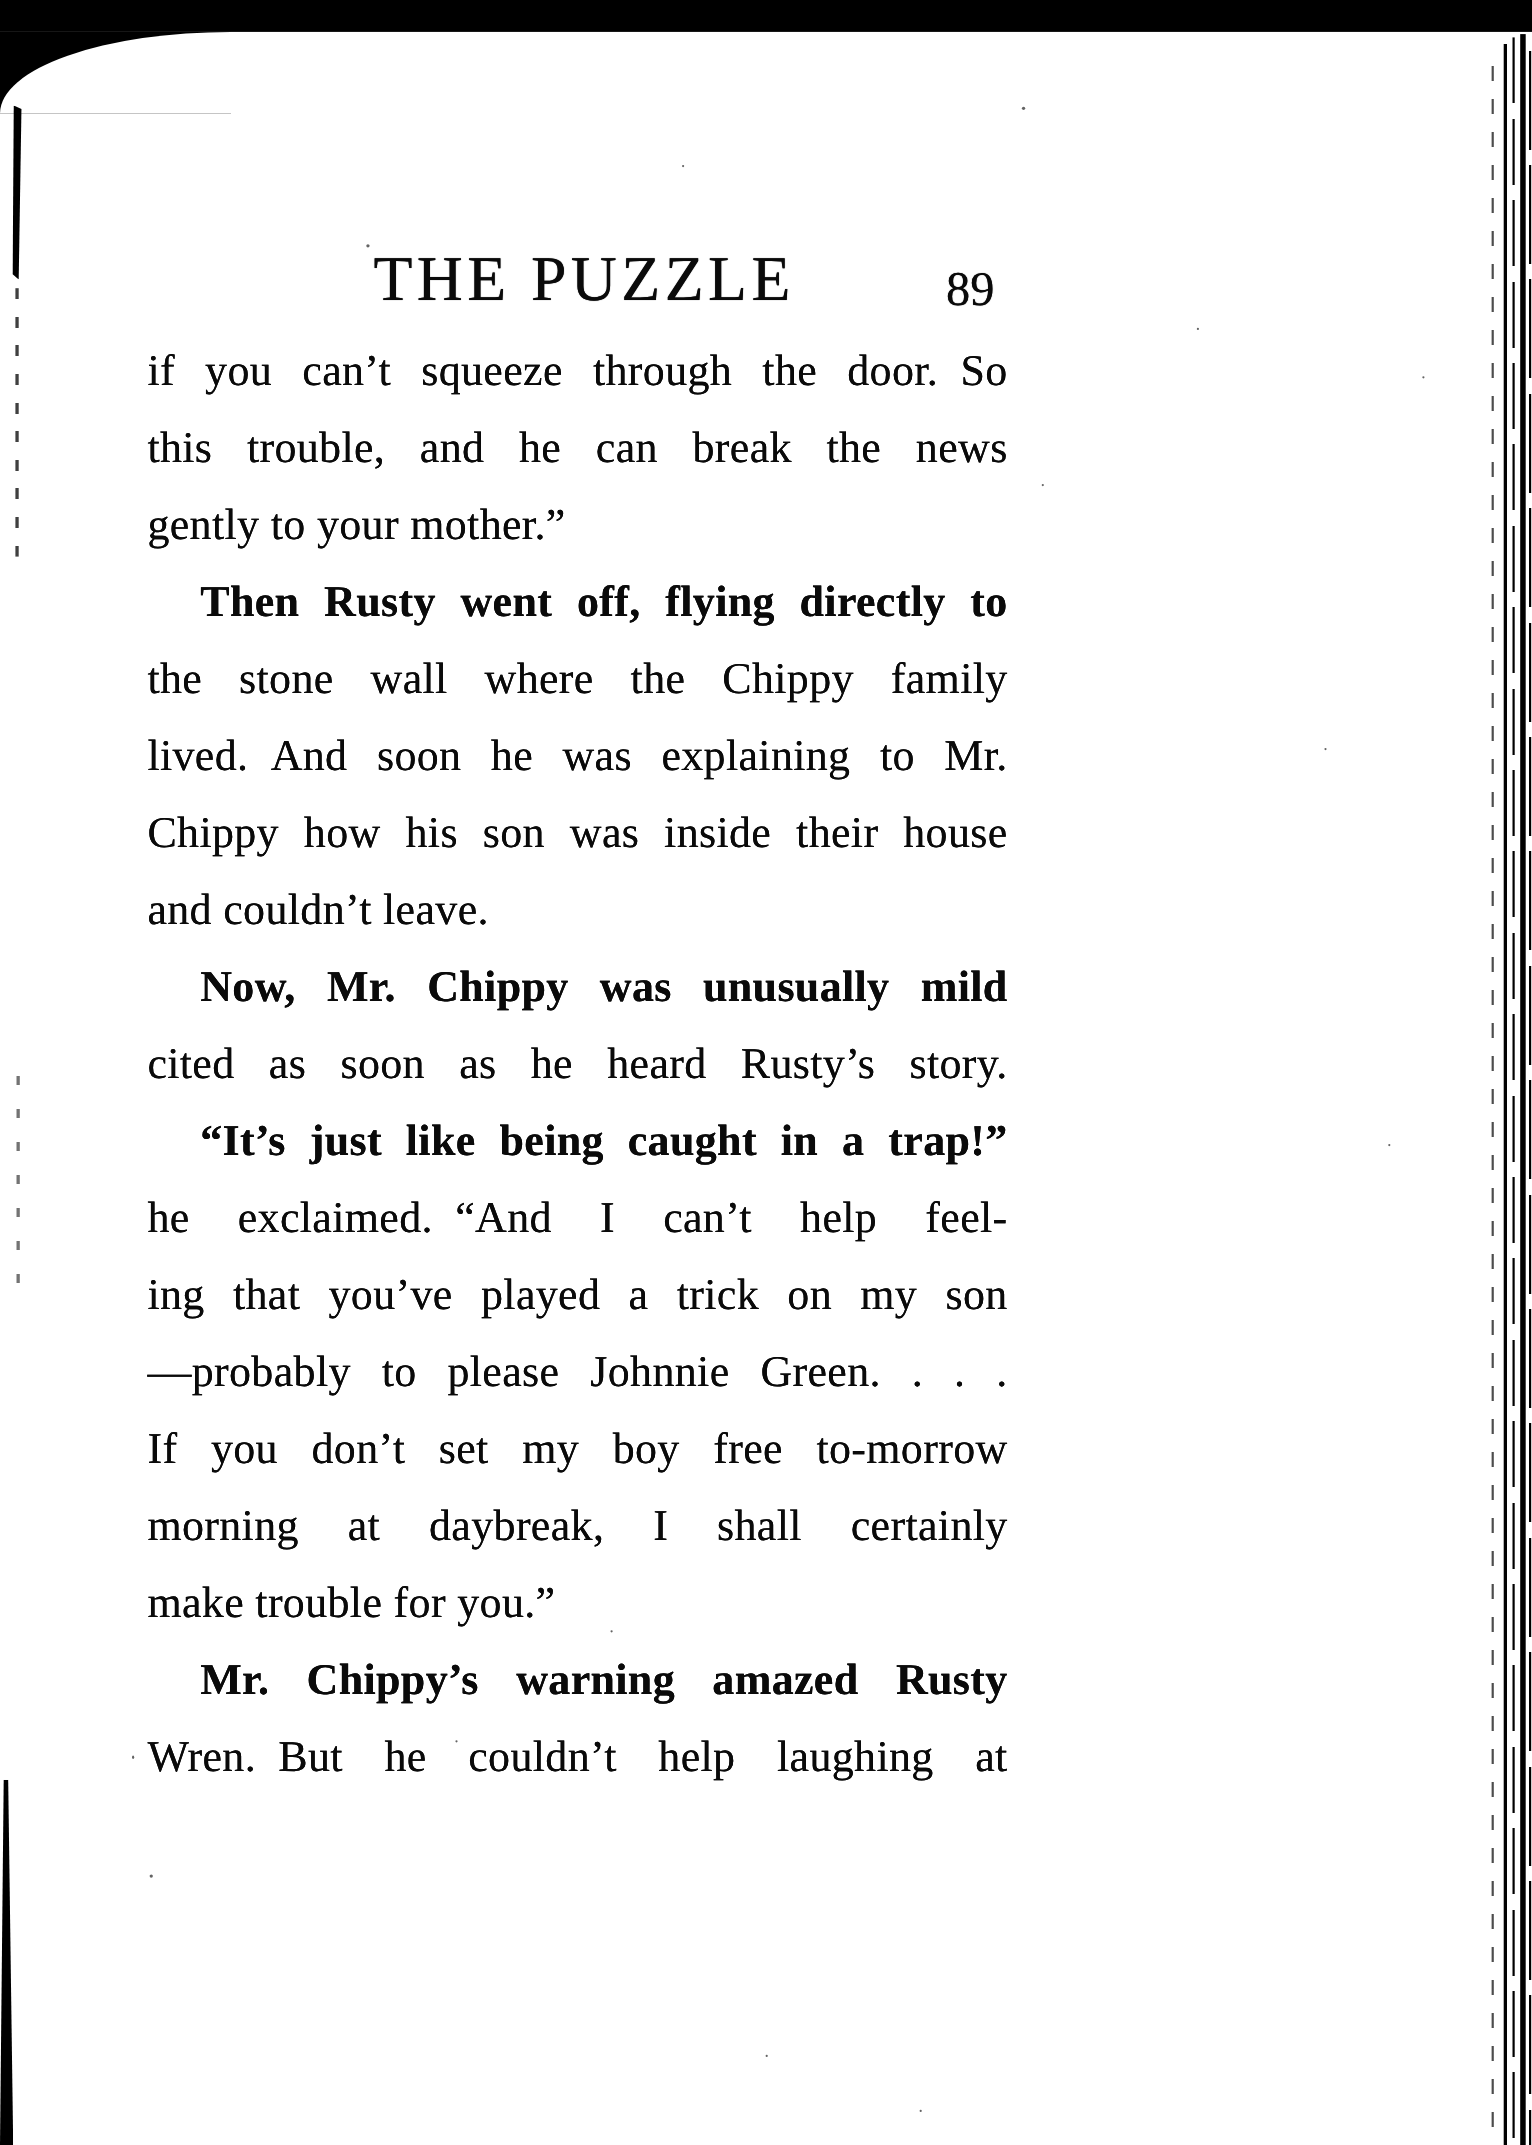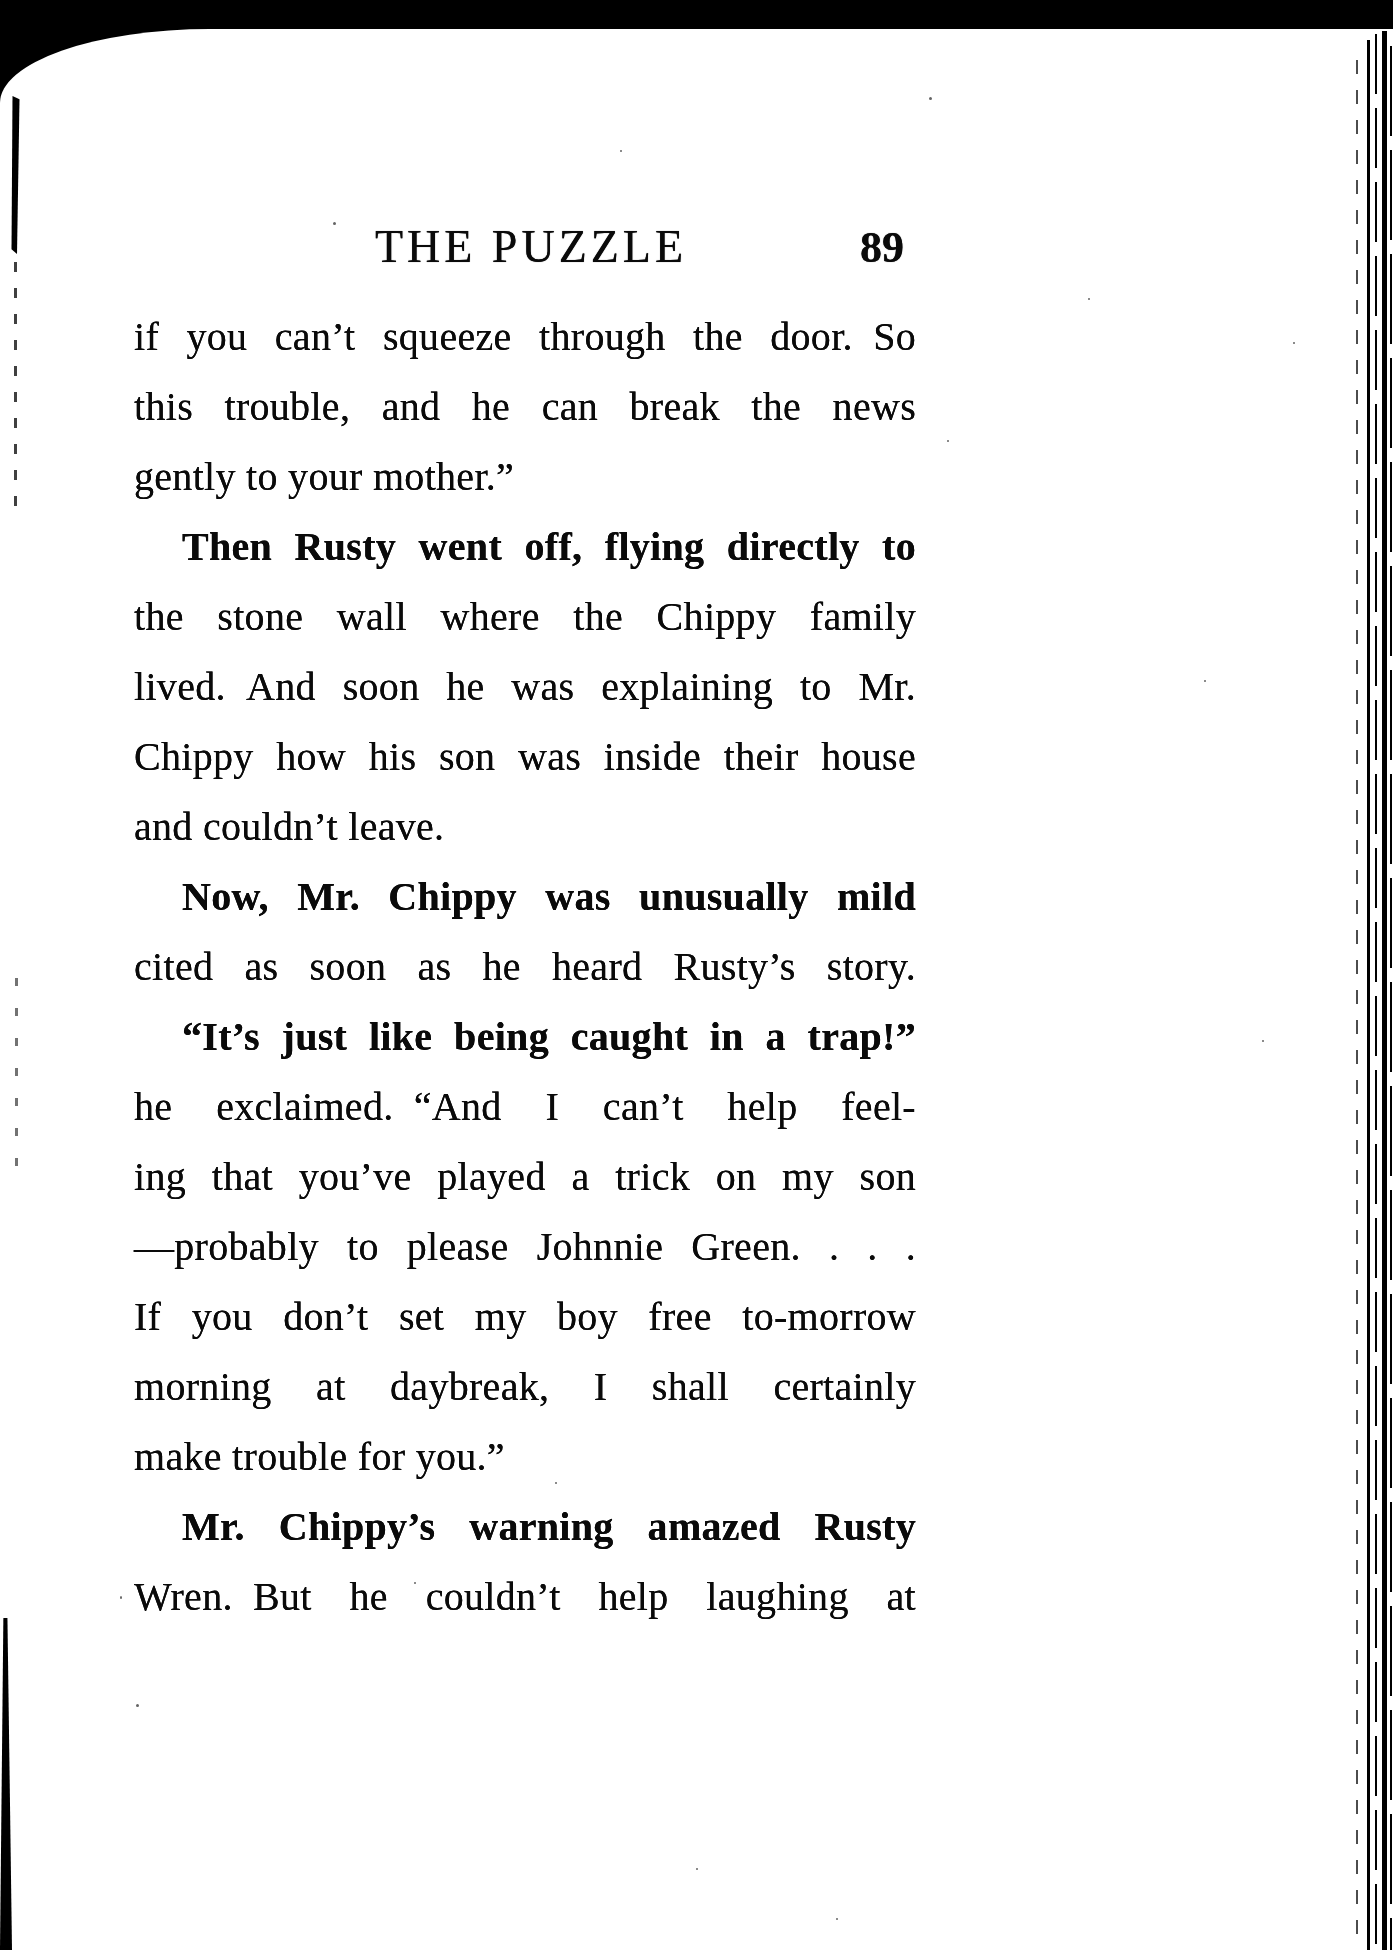--- a/index.html
+++ b/index.html
@@ -60,28 +60,27 @@
 
   .speck { position: absolute; background: #111; border-radius: 50%; opacity: .65; }
 
   
   .header {
     position: absolute; top: 220px; left: 134px; width: 782px; height: 56px;
   }
   .title {
     position: absolute; left: 12px; right: 0; top: 0;
     text-align: center;
-    font-size: 46px; letter-spacing: 4px;
+    font-size: 58px; letter-spacing: 4px;
     text-shadow: 0 0 0.7px currentColor;
   }
   .pagenum {
-    position: absolute; right: 12px; top: 2px;
+    position: absolute; right: 12px; top: 17px;
     font-size: 44px;
     text-shadow: 0 0 0.7px currentColor;
-    font-weight: bold;
   }
 
   .body-text {
     position: absolute; top: 302px; left: 134px; width: 782px;
   }
   .line {
     font-size: 40px;
     line-height: 70px;
     letter-spacing: 0.3px;
     text-align: justify;

